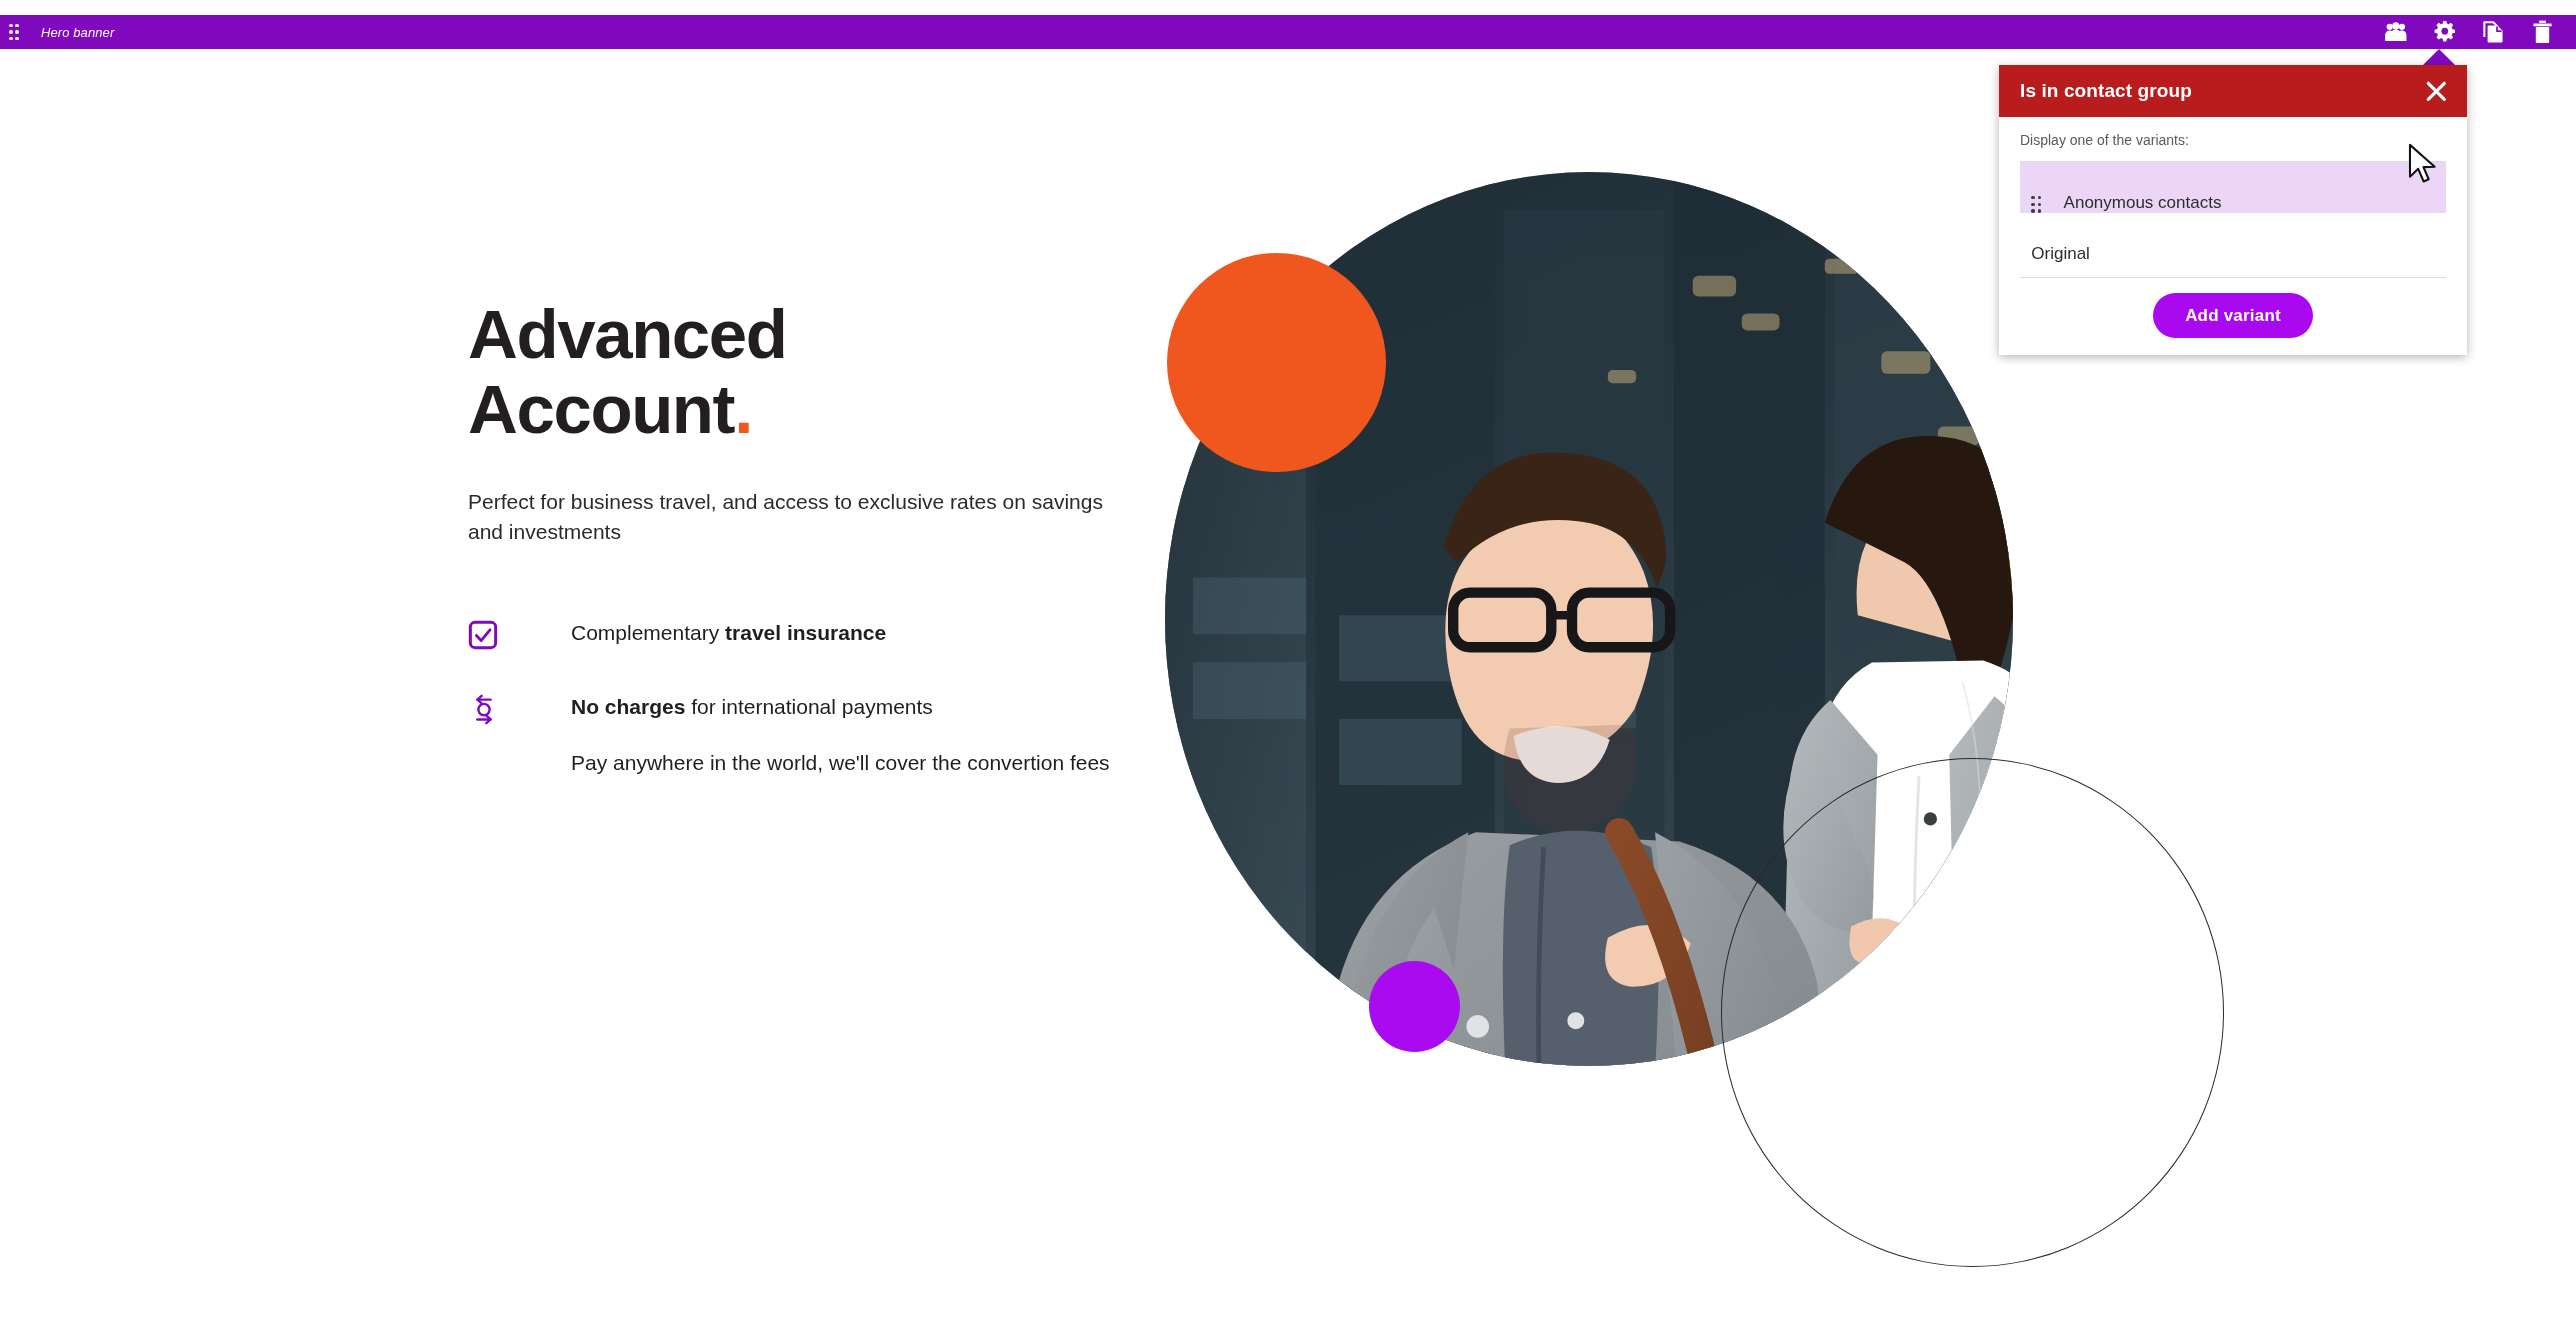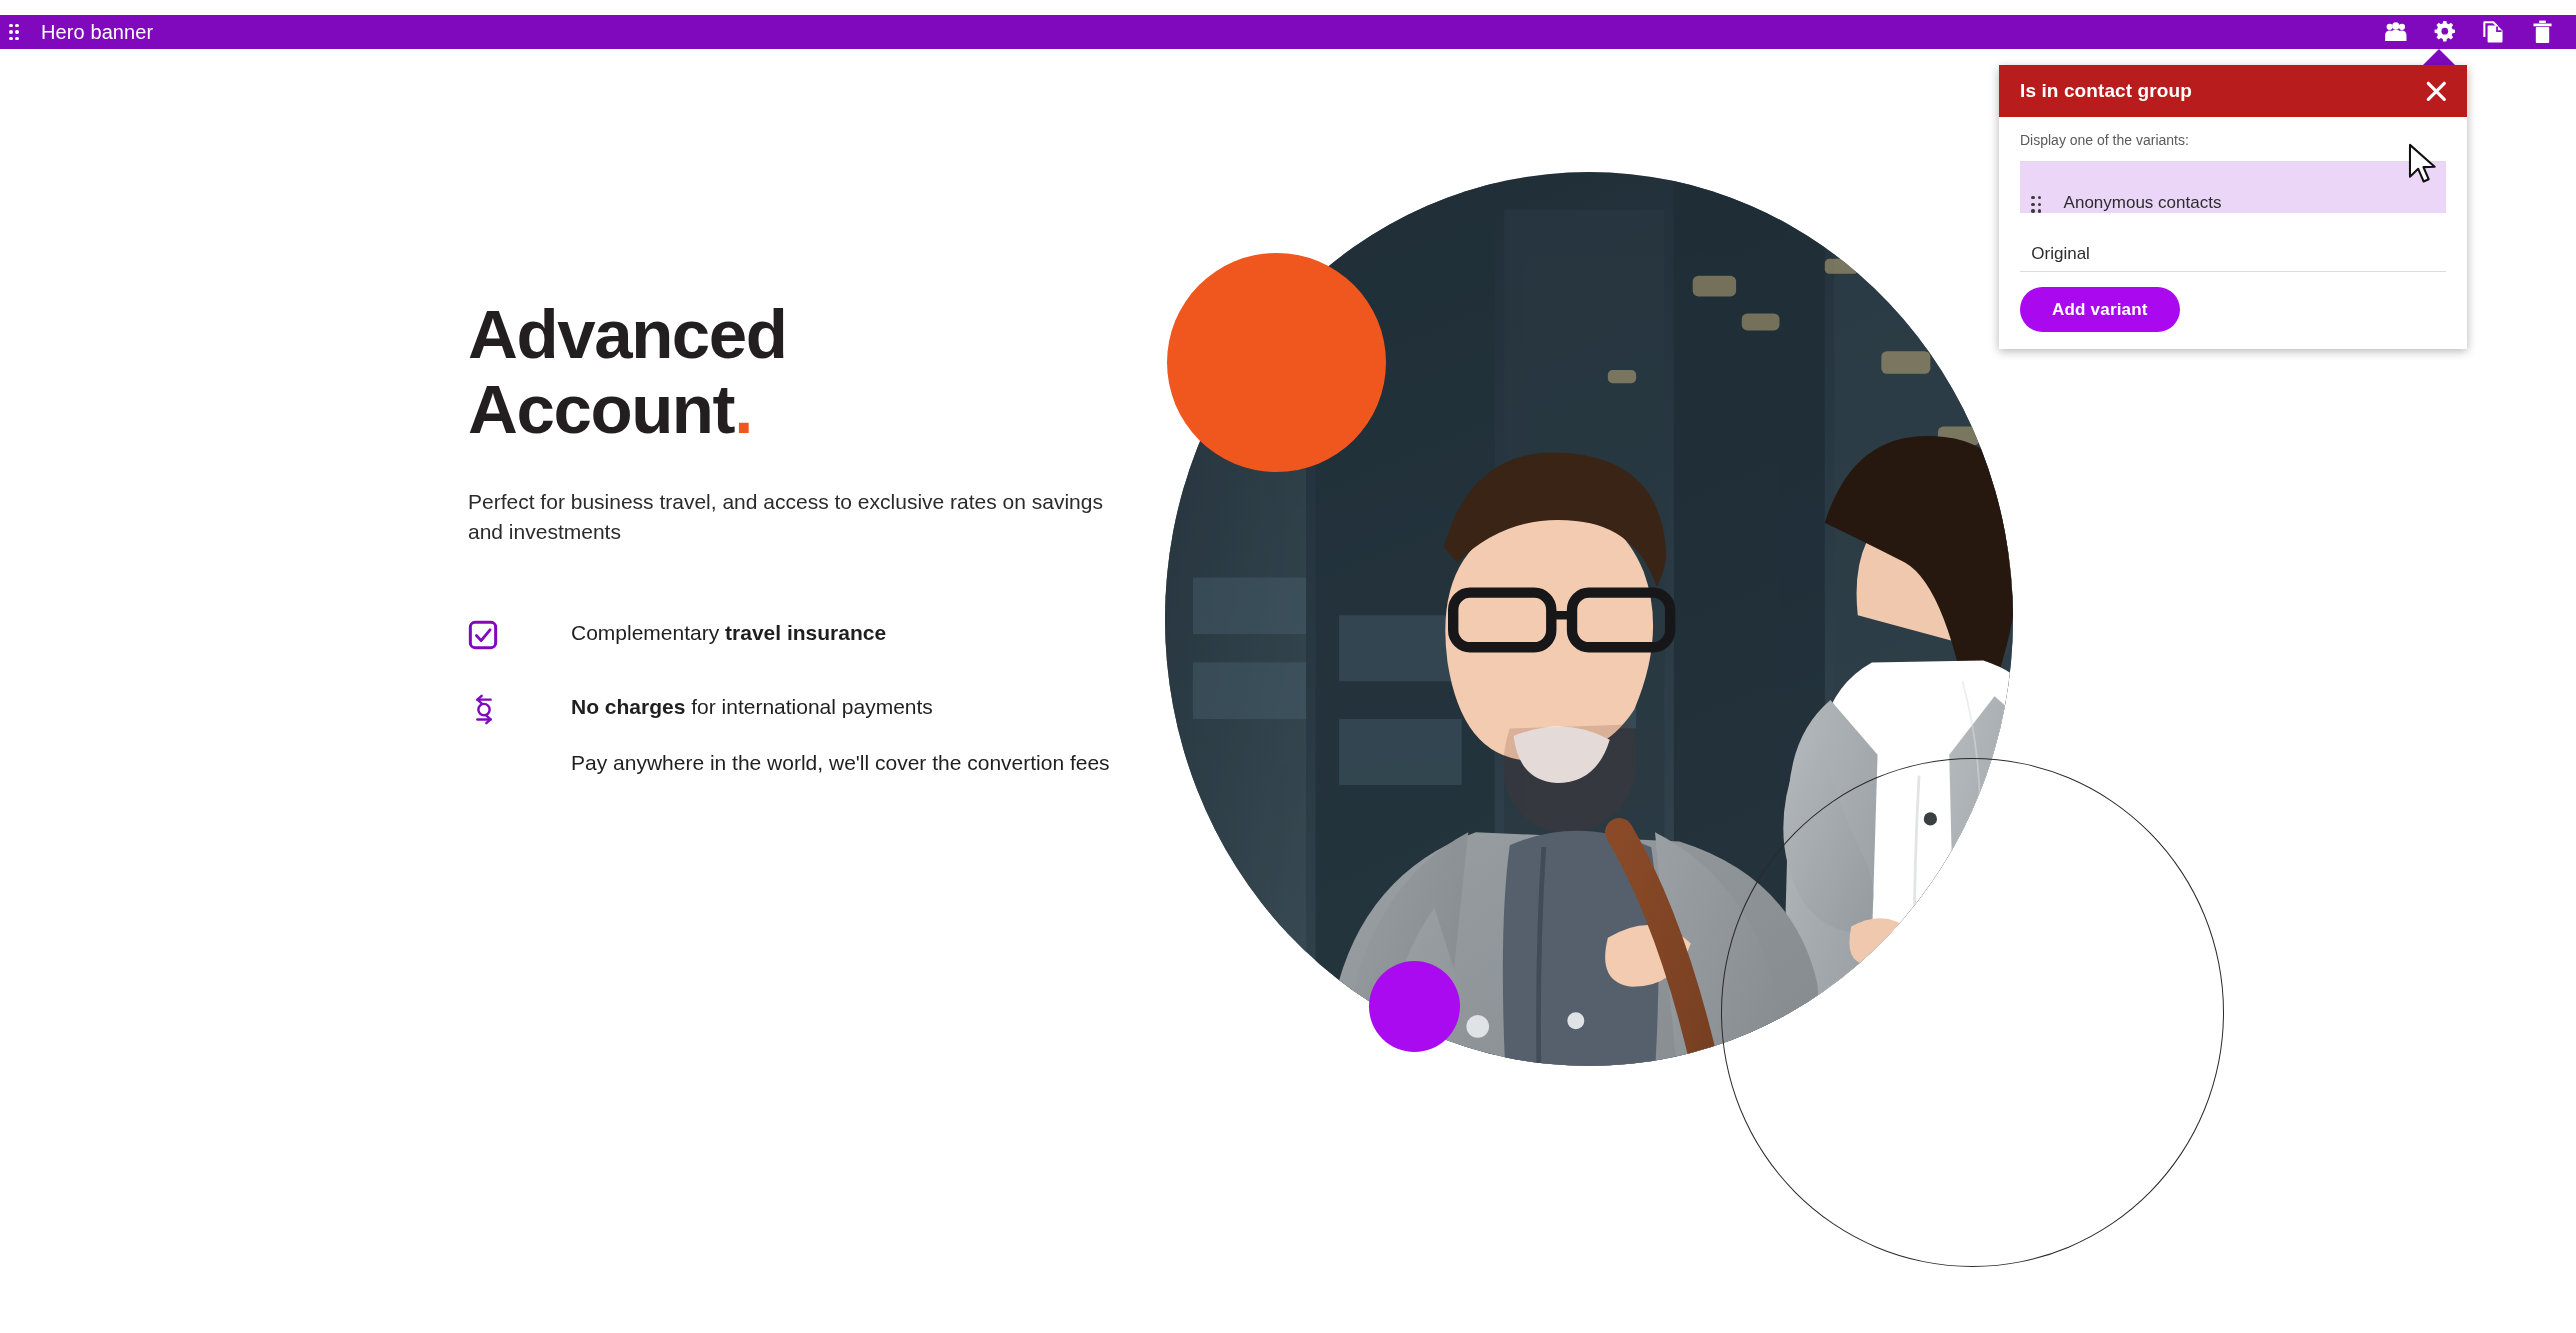--- a/index.html
+++ b/index.html
@@ -27,25 +27,26 @@
   }
   .dotgrid {
     display: grid;
     grid-template-columns: repeat(2, 3.8px);
     grid-auto-rows: 3.8px;
     gap: 2.8px;
   }
   .dotgrid i { display: block; width: 3.8px; height: 3.8px; border-radius: 50%; background: #fff; }
   #bar-title {
     color: #ffffff;
-    font-size: 20px;
+    font-size: 13px;
     font-weight: 400;
     margin-left: 13px;
     letter-spacing: 0.1px;
     white-space: nowrap;
+    font-style: italic;
   }
   #bar-tools {
     margin-left: auto;
     display: flex;
     align-items: center;
     gap: 22.6px;
     padding-right: 21px;
   }
   .tool-btn {
     width: 26px; height: 26px;
@@ -116,24 +117,24 @@
   .variant-handle {
     width: 21px;
     display: flex; align-items: center;
     margin-right: 11.3px;
     cursor: grab;
   }
   .variant-handle .dotgrid i { background: #3b3b3b; width: 3.3px; height: 3.3px; }
   .variant-label { white-space: nowrap; }
   #popup-footer {
     border-top: 0.9px solid #dcdcdc;
-    margin: 7px 21px 0;
+    margin: 13px 21px 0;
     padding: 15px 0 17px;
     display: flex;
-    justify-content: flex-start;
+    justify-content: center;
   }
   #add-variant-btn {
     background: #AA08EE;
     color: #ffffff;
     border: none;
     border-radius: 26px;
     height: 45px;
     padding: 0 32px;
     font-size: 17px;
     font-weight: 700;

